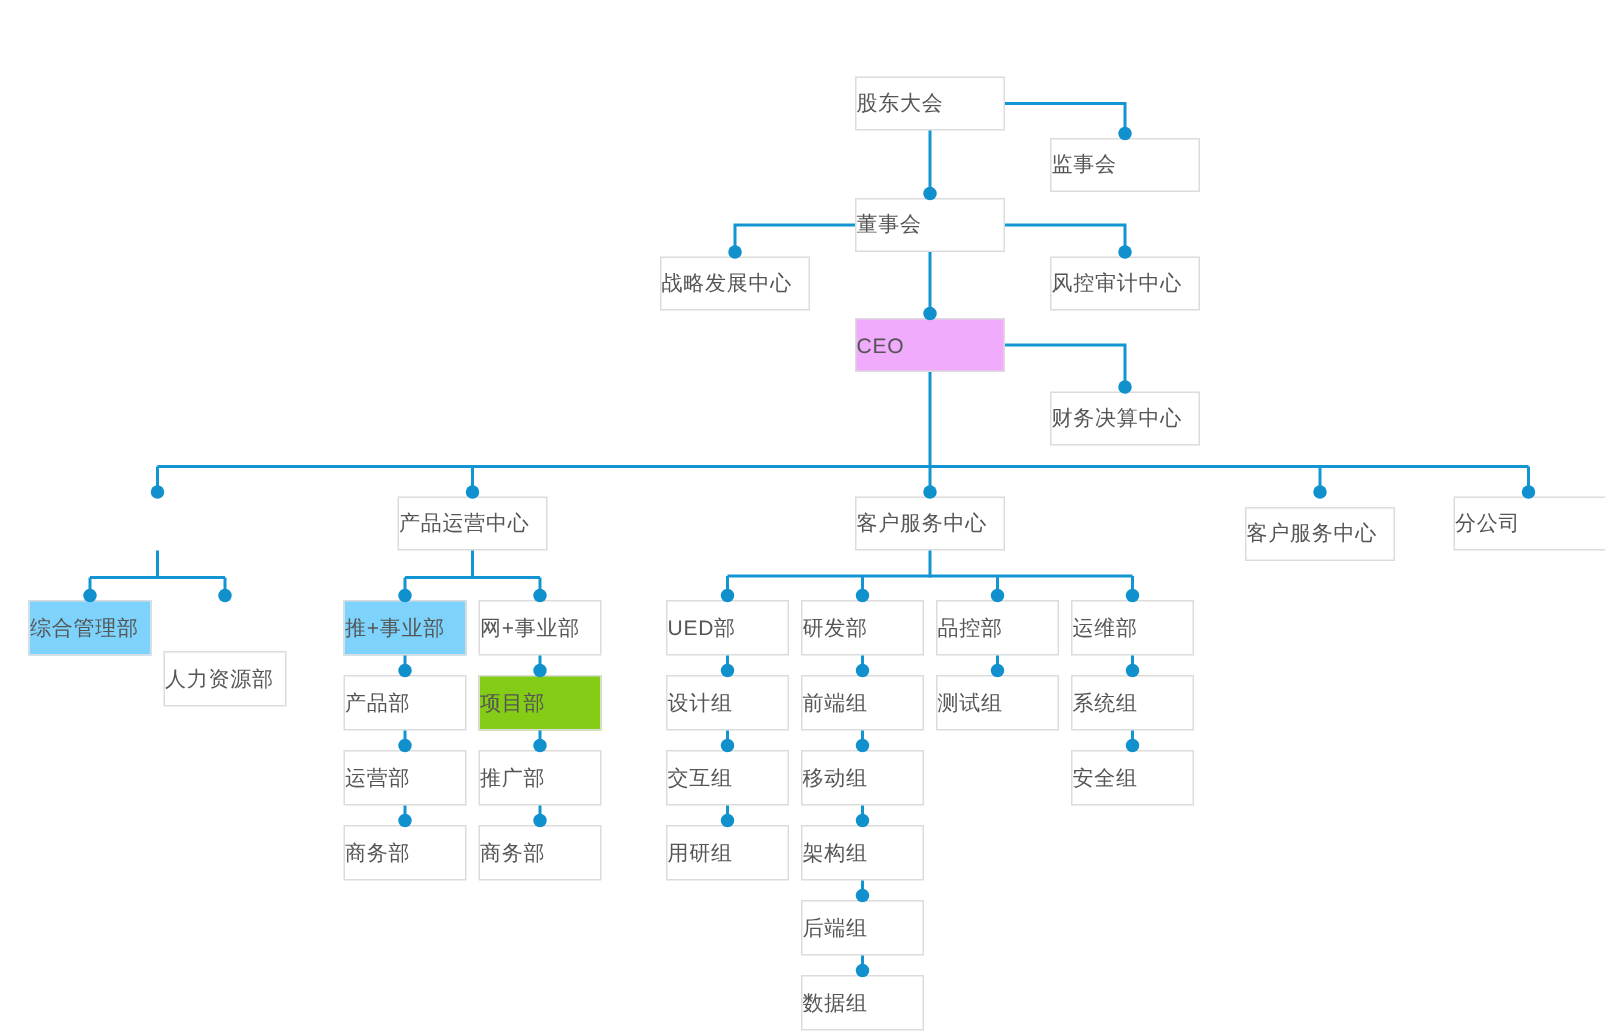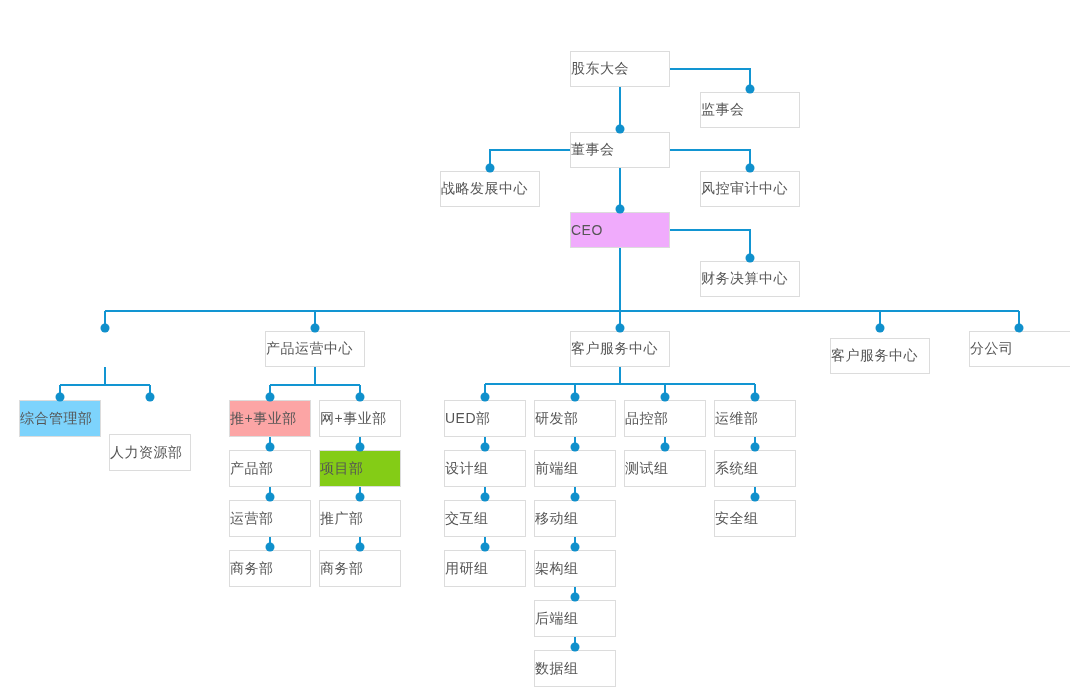--- a/index.html
+++ b/index.html
@@ -65,21 +65,21 @@
     </div>
     <div class="node" style="left: 969px; top: 331px; width: 112px; height: 36px; border-color: rgb(220, 220, 220); background: rgb(255, 255, 255); color: rgb(85, 85, 85);">
       <span>分公司</span>
     </div>
     <div class="node" style="left: 19px; top: 400px; width: 82px; height: 37px; border-color: rgb(220, 220, 220); background: #7dd3fc; color: rgb(85, 85, 85);">
       <span>综合管理部</span>
     </div>
     <div class="node" style="left: 109px; top: 400px; width: 82px; height: 37px; border-color: rgb(220, 220, 220); background: rgb(255, 255, 255); color: rgb(85, 85, 85); margin-top: 34px;">
       <span>人力资源部</span>
     </div>
-    <div class="node" style="left: 229px; top: 400px; width: 82px; height: 37px; border-color: rgb(220, 220, 220); background: #fca5a5; color: rgb(85, 85, 85);">
+    <div class="node" style="left: 229px; top: 400px; width: 82px; height: 37px; border-color: rgb(220, 220, 220); background: #7dd3fc; color: rgb(85, 85, 85);">
       <span>推+事业部</span>
     </div>
     <div class="node" style="left: 319px; top: 400px; width: 82px; height: 37px; border-color: rgb(220, 220, 220); background: rgb(255, 255, 255); color: rgb(85, 85, 85);">
       <span>网+事业部</span>
     </div>
     <div class="node" style="left: 229px; top: 450px; width: 82px; height: 37px; border-color: rgb(220, 220, 220); background: rgb(255, 255, 255); color: rgb(85, 85, 85);">
       <span>产品部</span>
     </div>
     <div class="node" style="left: 229px; top: 500px; width: 82px; height: 37px; border-color: rgb(220, 220, 220); background: rgb(255, 255, 255); color: rgb(85, 85, 85);">
       <span>运营部</span>

